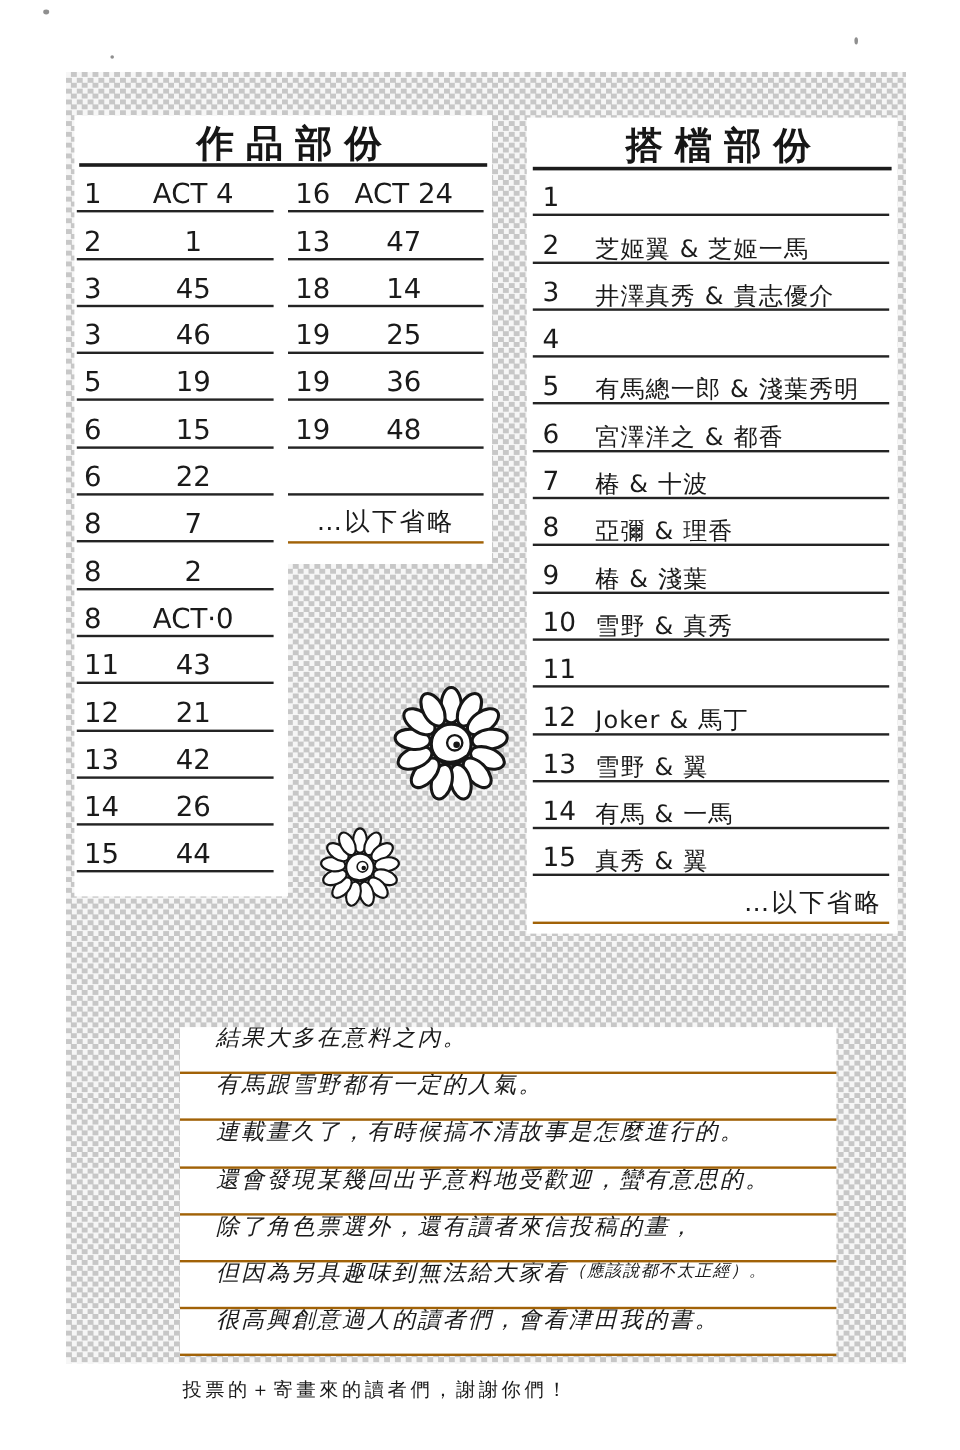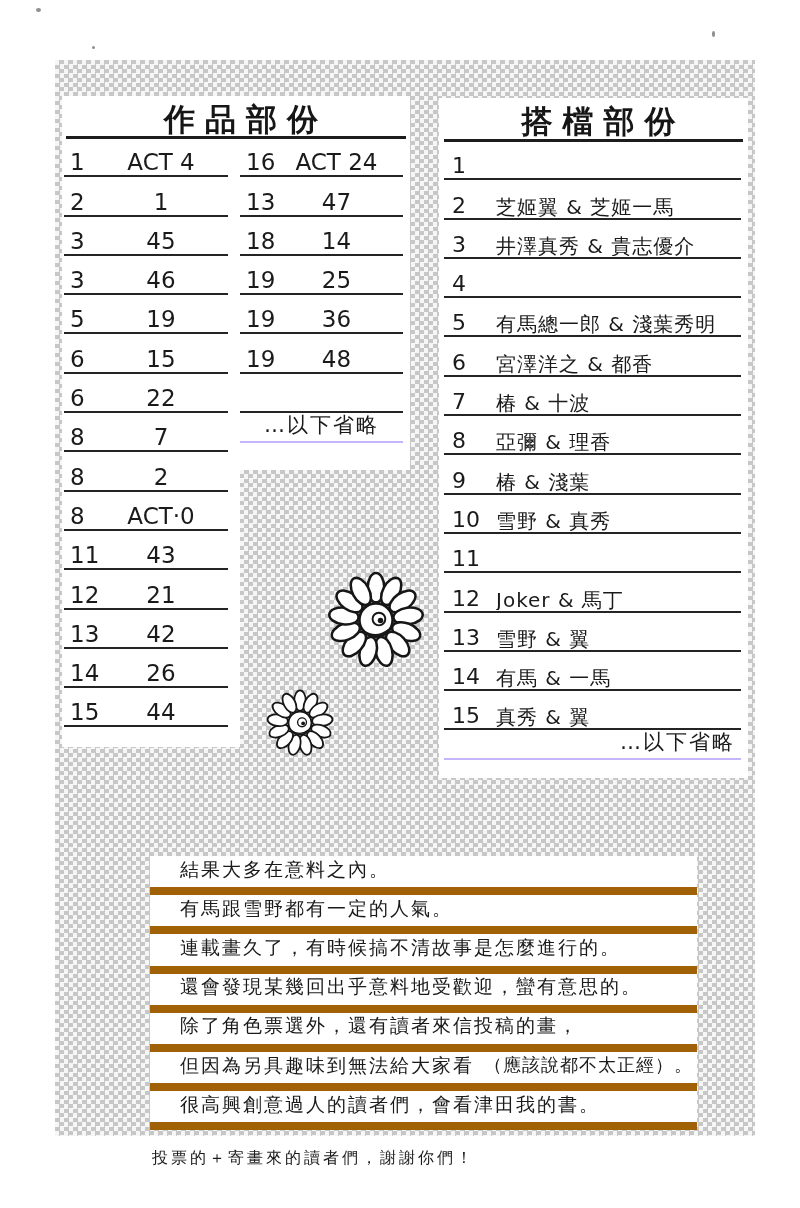--- a/index.html
+++ b/index.html
@@ -45,35 +45,35 @@
     font-size:23px; line-height:1; white-space:nowrap;
   }
   .works .row-no  { width:38px; padding-left:6px; }
   .works .row-val { flex:1; text-align:center; padding-right:14px; }
 
   .partners .row { font-size:20px; }
   .partners .row-no  { width:44px; padding-left:8px; font-size:22px; }
   .partners .row-val { flex:1; text-align:left; letter-spacing:1px; overflow:hidden; }
 
   .omitted {
-    position:absolute; box-sizing:border-box; height:29px;
-    border-bottom:2px solid #c4b5fd; display:flex; align-items:flex-end;
+    position:absolute; box-sizing:border-box; height:39px;
+    border-bottom:2px solid #a16207; display:flex; align-items:flex-end;
     font-size:21px; letter-spacing:2px; padding-bottom:2px; white-space:nowrap;
   }
   #works-omitted    { left:240px; top:414px; width:163px; justify-content:center; }
   #partners-omitted { left:444px; top:731px; width:297px; justify-content:flex-end; padding-right:6px; }
 
   #comments { position:absolute; left:150px; top:856px; width:547px; background:#ffffff; }
   .comment-row {
-    height:39.2px; box-sizing:border-box; border-bottom:8px solid #a16207;
-    display:flex; align-items:center; padding:0 0 5px 30px;
+    height:39.2px; box-sizing:border-box; border-bottom:2px solid #a16207;
+    display:flex; align-items:flex-start; padding:0 0 5px 30px;
     font-family:"DejaVu Serif", serif; font-size:19px; letter-spacing:2px;
-    line-height:1; white-space:nowrap; overflow:hidden;
-  }
-  .comment-small { font-size:18px; padding-bottom:1px; letter-spacing:1px;margin-left:10px; }
+    line-height:1; white-space:nowrap; overflow:hidden;font-style:italic;
+  }
+  .comment-small { font-size:14px; padding-bottom:1px; letter-spacing:1px; }
 
   #caption {
     position:absolute; left:152px; top:1148px; margin:0;
     font-family:"DejaVu Serif", serif; font-size:16px; letter-spacing:3px;
     white-space:nowrap;
   }
 
   .flower { position:absolute; }
   #flower-big   { left:327px; top:571px; width:98px; height:98px; }
   #flower-small { left:266px; top:689px; width:68px; height:68px; }

